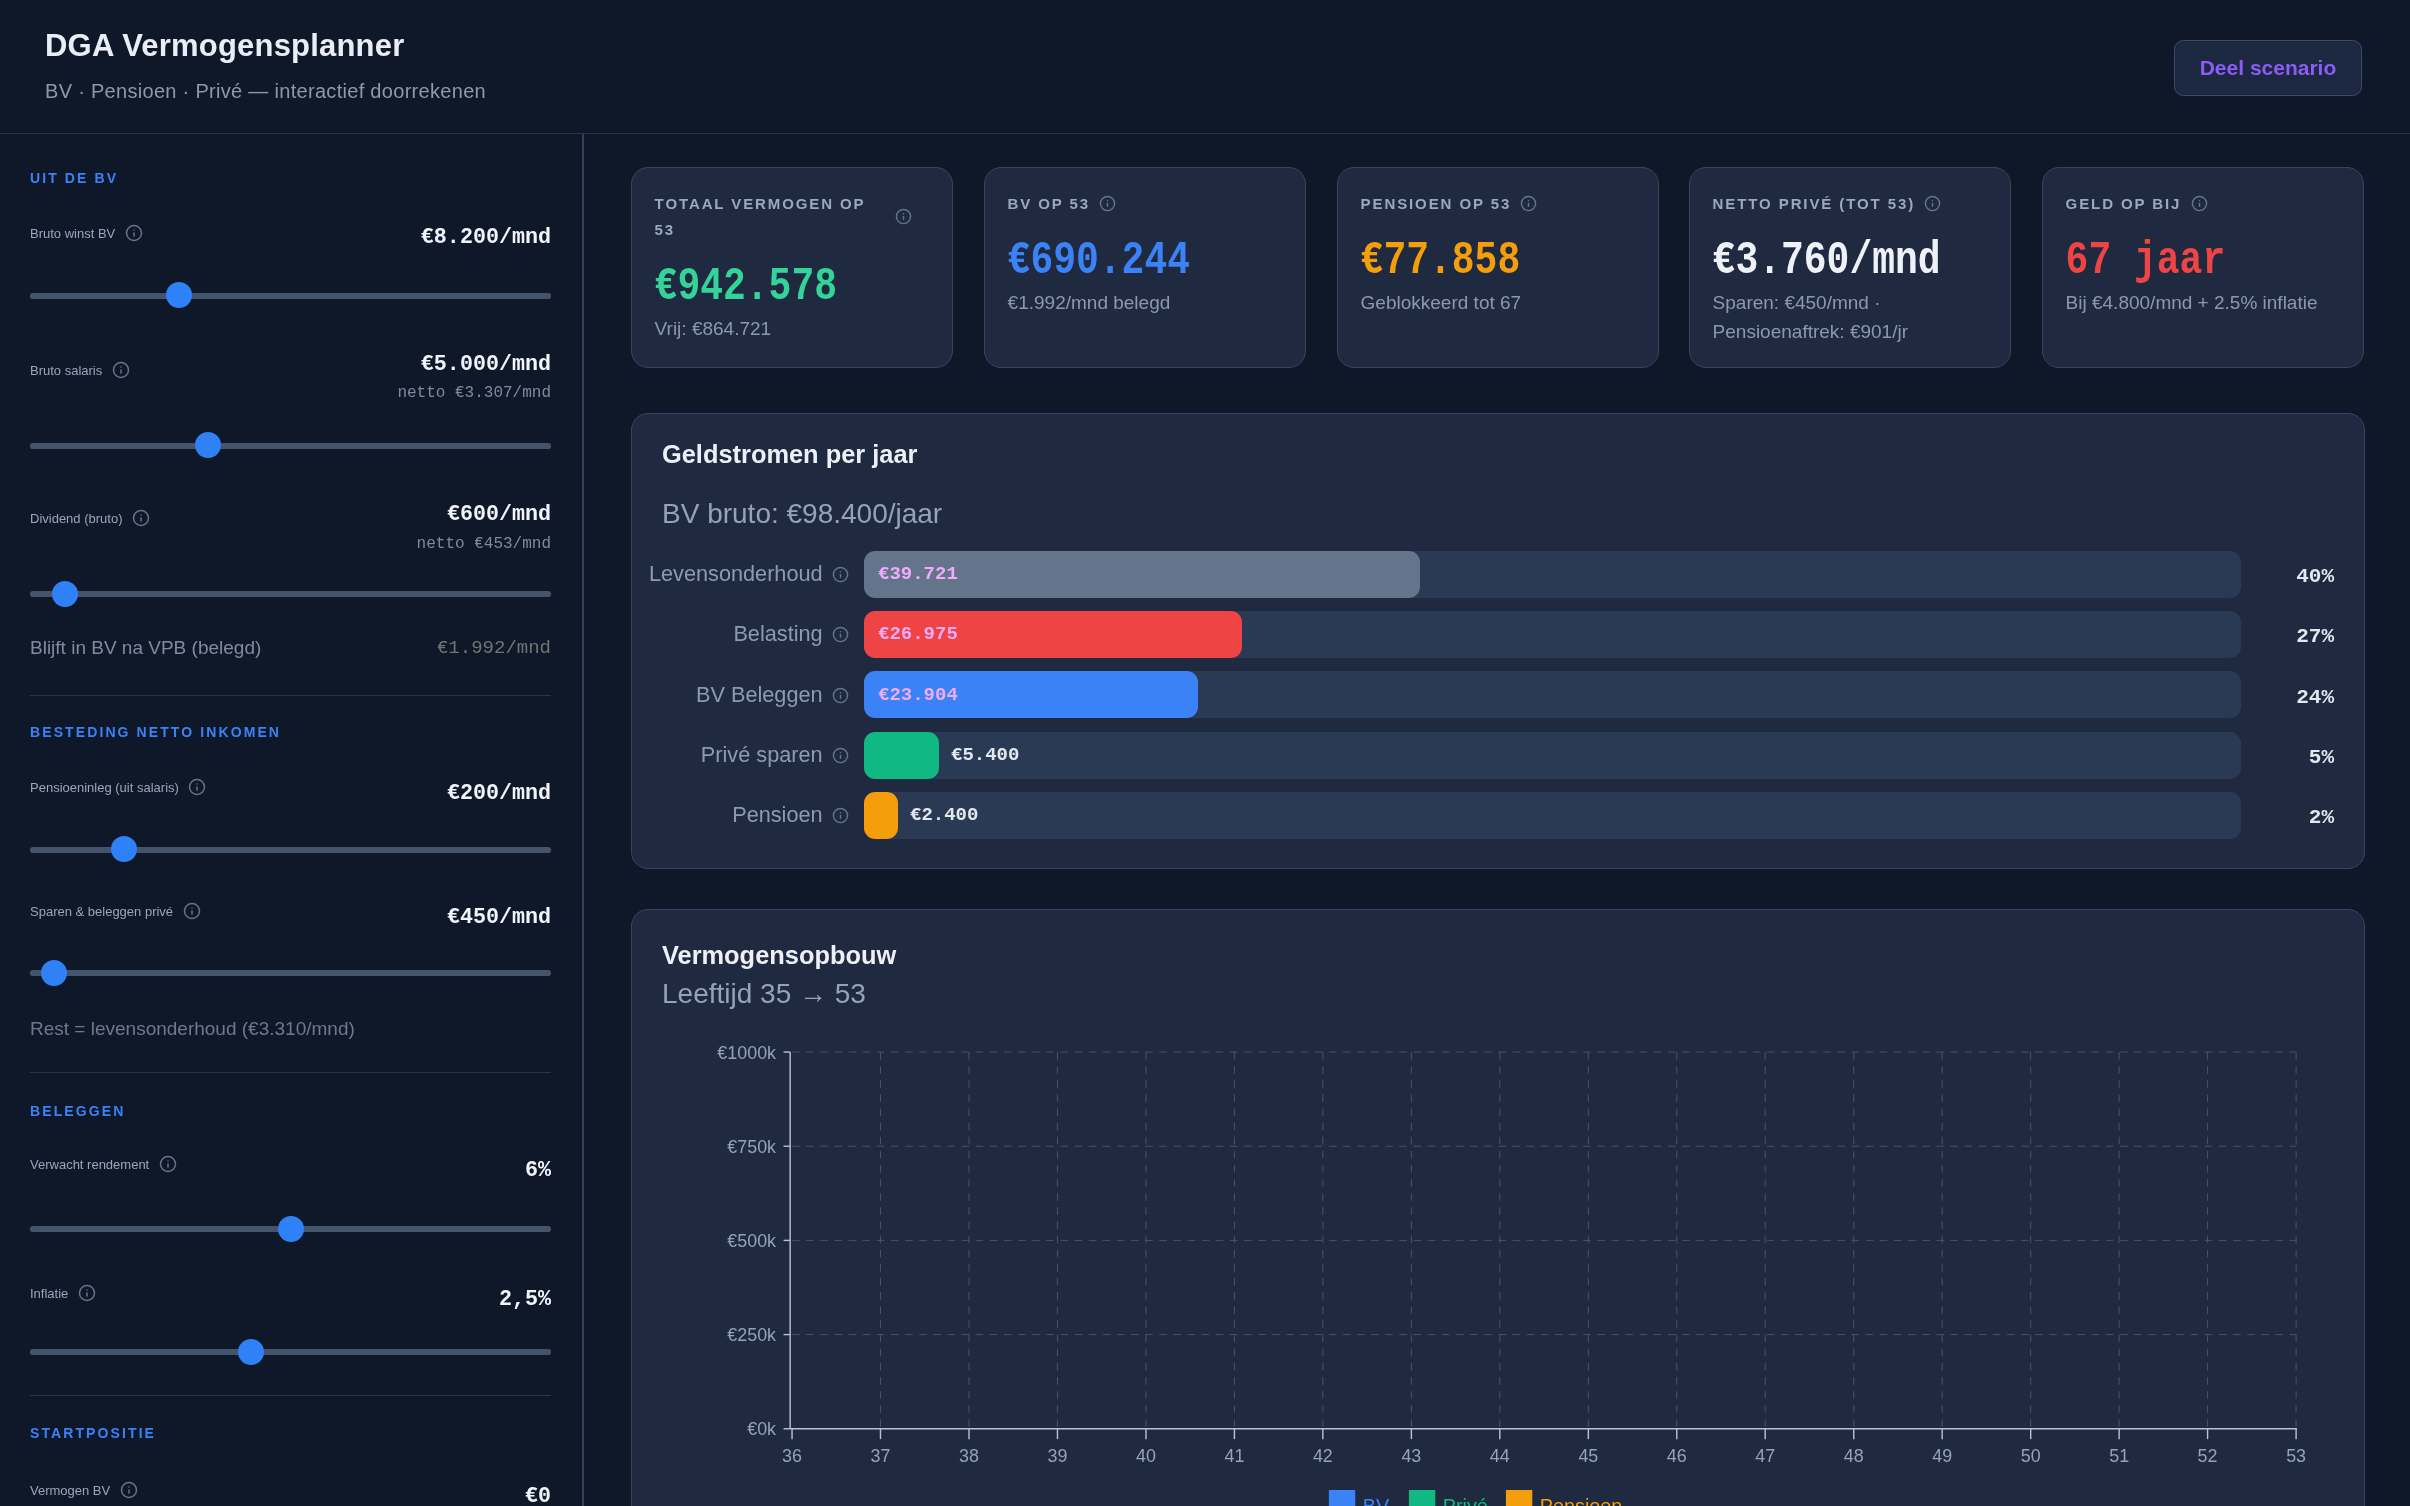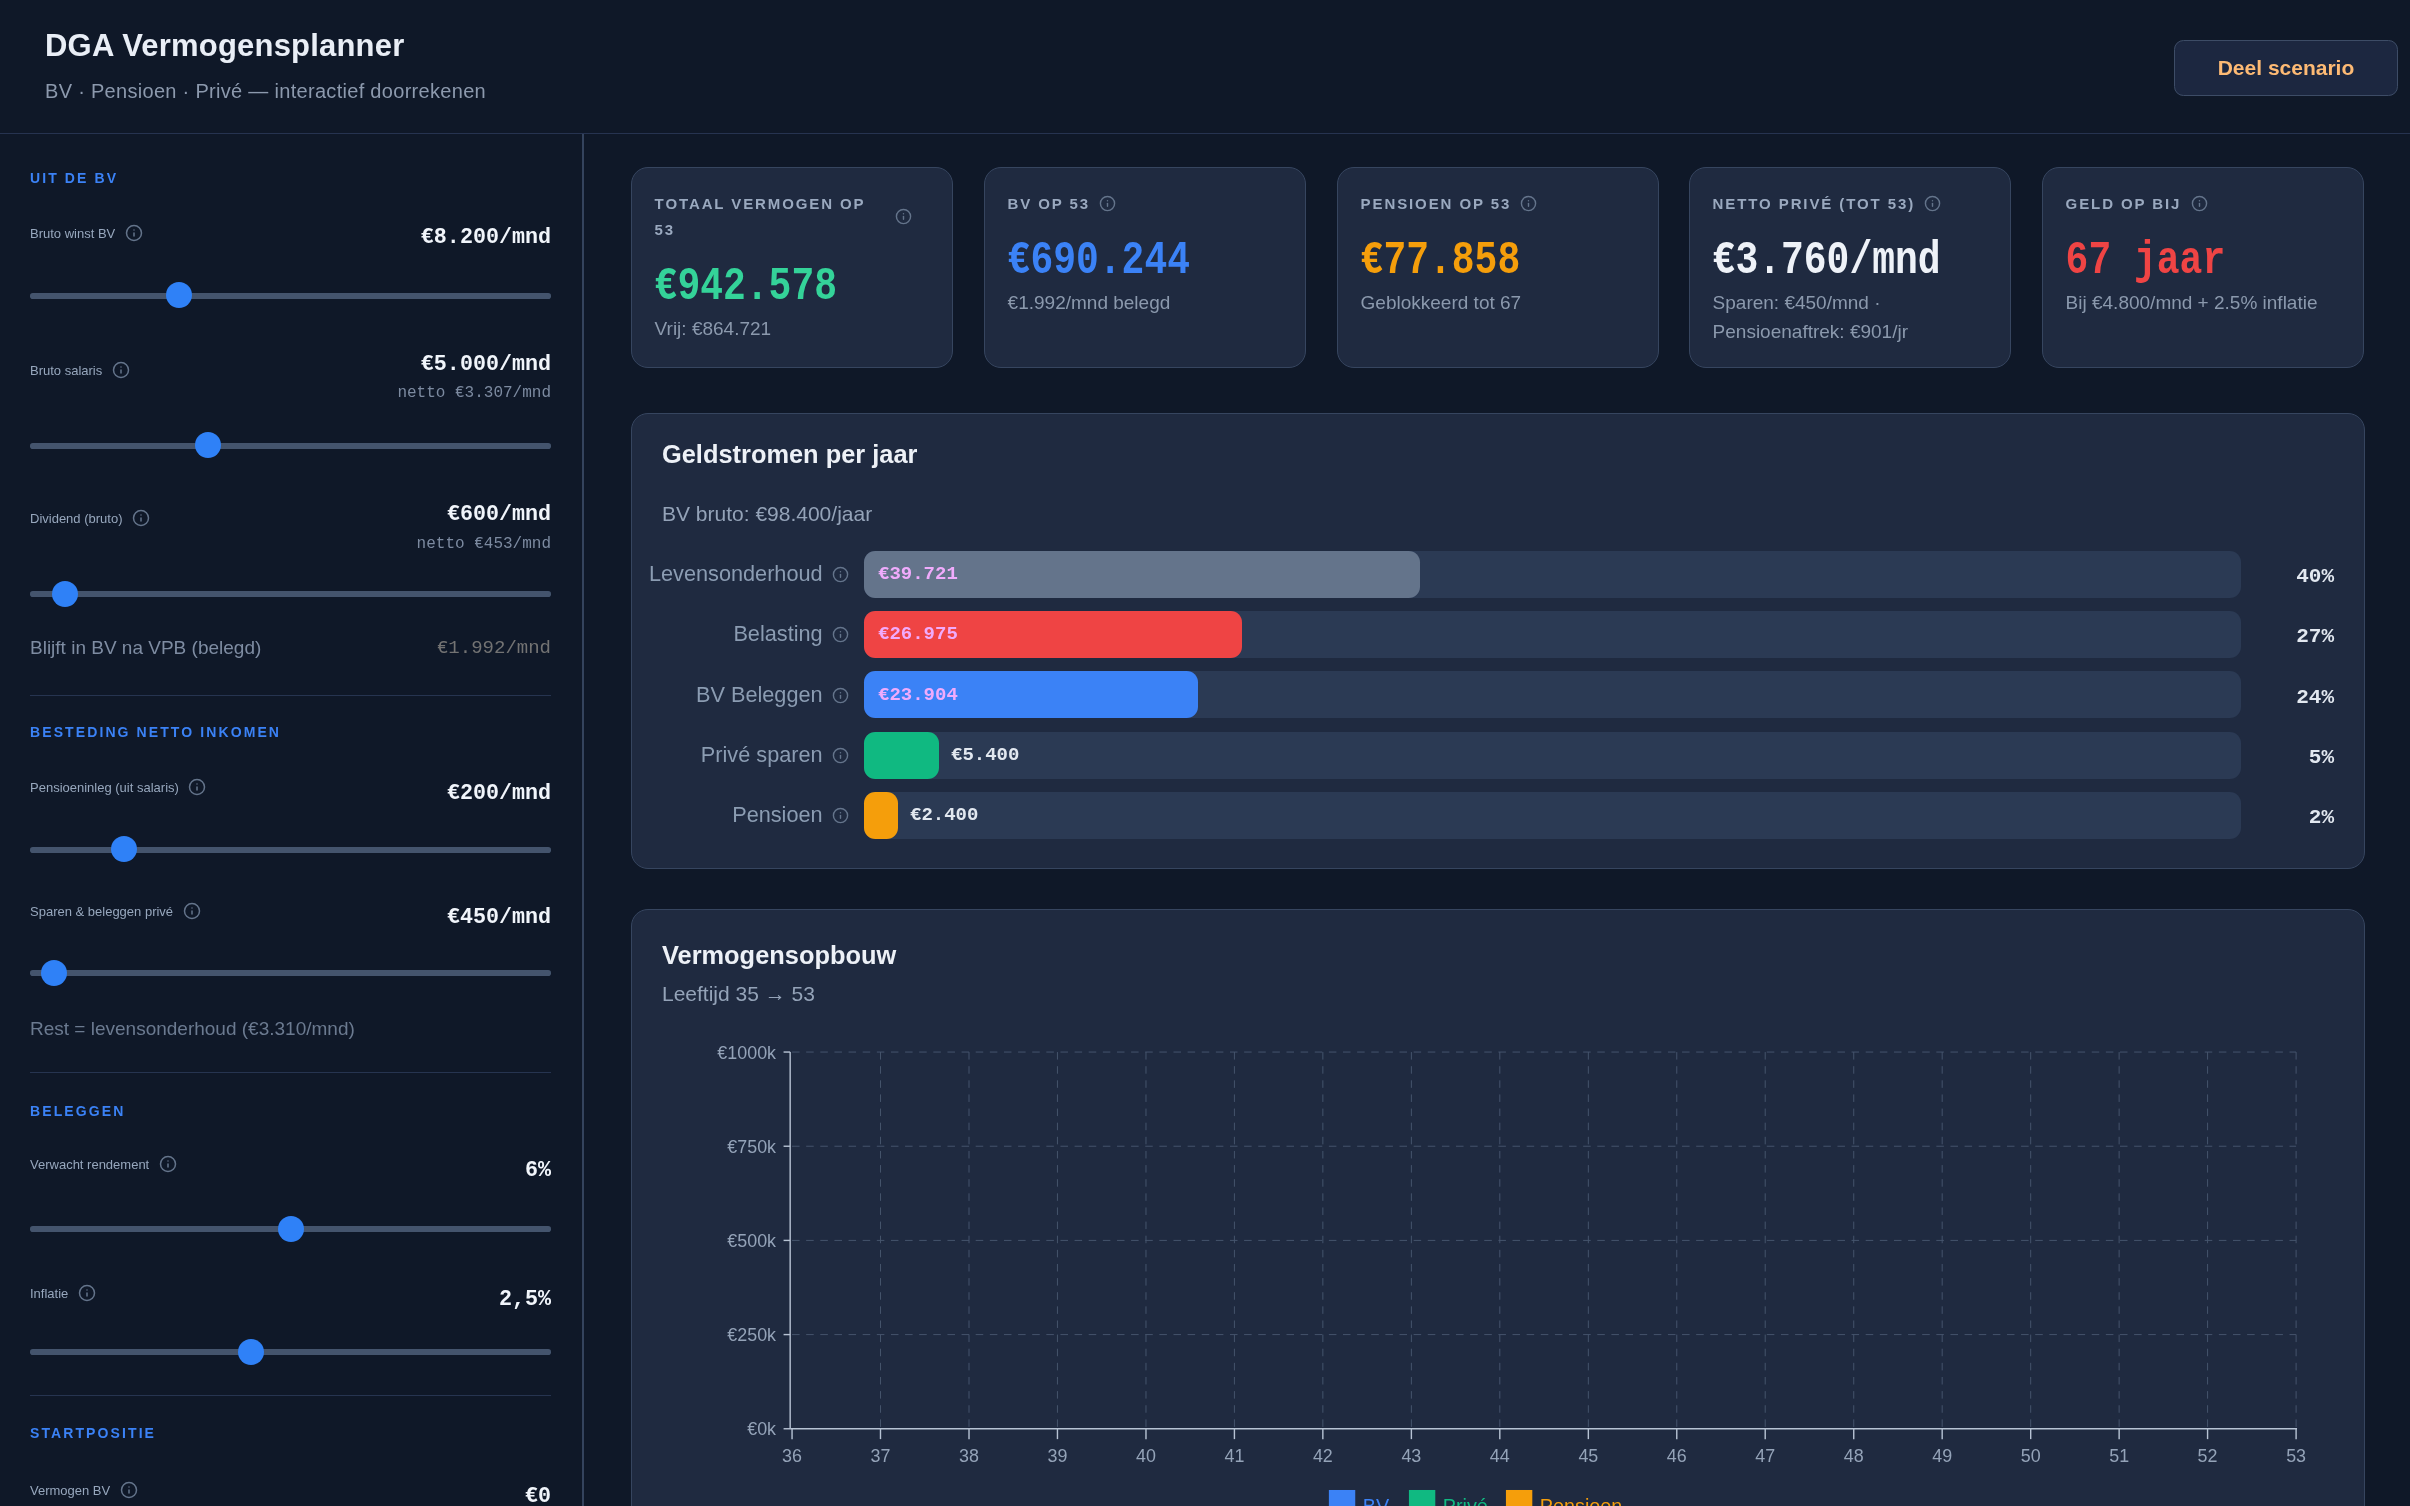--- a/index.html
+++ b/index.html
@@ -5,22 +5,22 @@
   * { margin:0; padding:0; box-sizing:border-box; }
   html,body { width:2411px; height:1507px; overflow:hidden; }
   body { background:#0f1828; font-family:"Liberation Sans", sans-serif; position:relative; }
   .mono { font-family:"Liberation Mono", monospace; }
   .abs { position:absolute; }
 
   
   .hdr-title { left:45px; top:28px; font-size:31px; font-weight:700; color:#e9eef6; letter-spacing:0.2px; }
   .hdr-sub { left:45px; top:80px; font-size:20px; color:#8c99ad; letter-spacing:0.3px; }
   .hdr-border { left:0; top:133px; width:2411px; height:0.9px; background:#263350; }
-  .btn { left:2174px; top:40px; width:224px; height:56px; border:1.9px solid #3d4c66; border-radius:9.4px;
-         background:#1c2740; color:#fdba74; font-size:21px; font-weight:700;
+  .btn { left:2174px; top:40px; width:188px; height:56px; border:1.9px solid #3d4c66; border-radius:9.4px;
+         background:#1c2740; color:#8b5cf6; font-size:21px; font-weight:700;
          display:flex; align-items:center; justify-content:center; }
 
   
   .vdiv { left:582px; top:134px; width:1.9px; height:1373px; background:#34435d; }
   .sec { left:30px; font-size:14px; font-weight:700; color:#3b82f6; letter-spacing:2.1px; }
   .lbl { left:30px; font-size:13px; color:#97a7bd; display:flex; align-items:center; gap:9.4px; }
   .lbl2 { left:30px; font-size:19px; color:#7e8ca2; }
   .val { right:1860px; font-size:21.7px; font-weight:700; color:#f1f5fb; }
   .netto { right:1860px; font-size:16px; color:#7c8aa0; }
   .val2 { right:1860px; font-size:19px; color:#737373; }
@@ -28,21 +28,21 @@
   .track { left:30px; width:521px; height:5.6px; border-radius:2.8px; background:#44546d; }
   .thumb { width:26px; height:26px; border-radius:50%; background:#2f81f7; }
 
   
   .card { position:absolute; background:#1f2a40; border:1.9px solid #36455f; border-radius:17px; }
   .stat-label { font-size:15px; font-weight:600; color:#9aa9bf; letter-spacing:1.9px; line-height:26px; white-space:nowrap; }
   .stat-value { font-size:38px; font-weight:700; line-height:43px; transform:scaleY(1.22); transform-origin:center; }
   .stat-sub { font-size:19px; color:#8b99ad; line-height:29px; margin-top:5.6px; }
 
   .card-title { font-size:25.4px; font-weight:700; color:#edf1f7; line-height:32px; }
-  .card-sub { font-size:21px; color:#94a3b8; line-height:28px; }
+  .card-sub { font-size:28px; color:#94a3b8; line-height:28px; }
 
   .bar-lbl { font-size:21.7px; color:#8b9cb2; display:flex; align-items:center; justify-content:flex-end; gap:9.4px; }
   .bar-track { position:absolute; left:864px; width:1377px; height:47px; border-radius:11.3px; background:#2b3a54; }
   .bar-fill { position:absolute; left:0; top:0; height:47px; border-radius:11.3px; }
   .bar-val { position:absolute; font-size:19px; font-weight:700; color:#f0abfc; }
   .bar-pct { position:absolute; font-size:21px; font-weight:700; color:#e2e8f0; right:77px; text-align:right; }
 
   .ico { display:inline-block; flex:none; }
 </style>
 </head>

